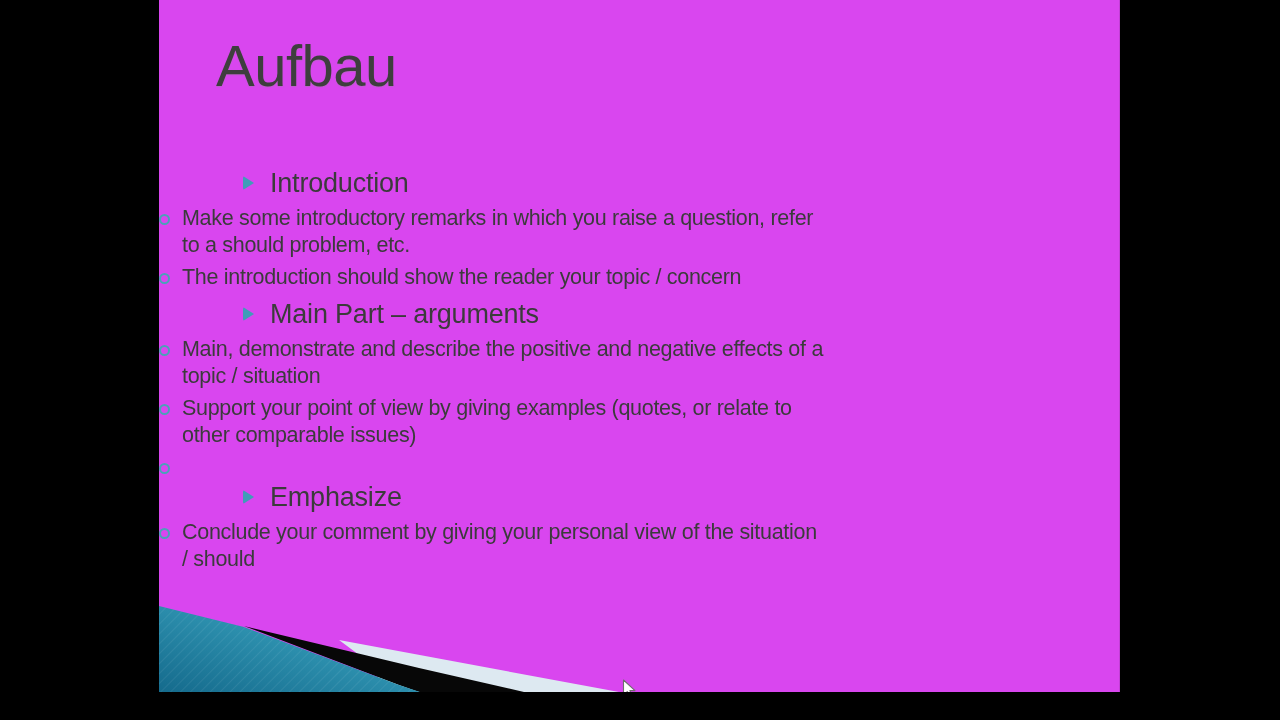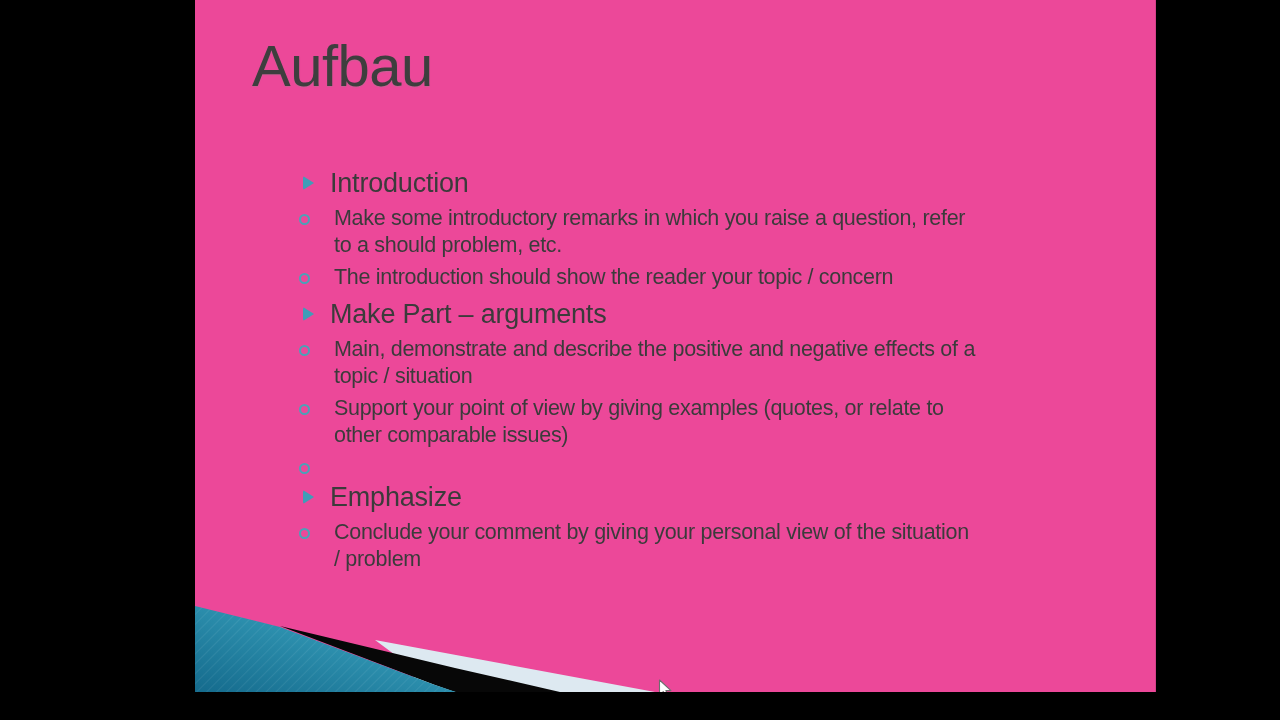--- a/index.html
+++ b/index.html
@@ -6,49 +6,48 @@
   .stage {
     position:relative; width:1280px; height:720px; overflow:hidden;
     background:#000; font-family:"Liberation Sans", sans-serif;
   }
   .letterbox { position:absolute; top:0; bottom:0; background:#000; }
   .letterbox.left  { left:0;  width:159px; }
   .letterbox.right { right:0; width:161px; }
 
   .slide {
     position:absolute; left:159px; top:0; width:960px; height:692px;
-    background:#ec4899; overflow:hidden;
+    background:#d946ef; overflow:hidden;
     border-right:1px solid rgba(0,0,0,0.10);
-    margin-left:36px;
   }
 
   .slide-title {
     position:absolute; left:57px; top:36px; margin:0;
     font-size:58px; font-weight:400; color:#3e3e3e; line-height:1.05;
     letter-spacing:-0.5px;
     text-shadow:0 1px 1px rgba(140,140,140,0.35);
   }
 
   .content { position:absolute; left:0; top:166px; width:950px; }
 
   .item { display:flex; align-items:flex-start; }
   .item .ln { display:block; white-space:nowrap; }
 
-  .l1 { padding-left:108px; margin-top:6px;
+  .l1 { padding-left:84px; margin-top:6px;
         font-size:27px; line-height:34px; color:#3b3b3b; letter-spacing:-0.2px; }
   .l1:first-child { margin-top:0; }
   .tri {
     flex:0 0 auto; width:0; height:0; margin:10px 16px 0 0;
     border-left:11px solid #3f9db8;
     border-top:7px solid transparent; border-bottom:7px solid transparent;
     border-radius:2px;
   }
 
-  .l2 { padding-left:104px; margin-top:5px;
-        font-size:21.5px; line-height:27px; color:#3b3b3b; letter-spacing:-0.3px;gap:12px; }
+  .l2 { margin-top:5px;
+        font-size:21.5px; line-height:27px; color:#3b3b3b; letter-spacing:-0.3px; }
   .circ {
     flex:0 0 auto; width:7px; height:7px; margin:9px 12px 0 0;
     border:2px solid #4aa2b8; border-radius:50%; background:transparent;
   }
 
   .deco { position:absolute; left:0; top:0; pointer-events:none; }
 
   
   .pt-btn {
     position:absolute; width:18px; height:18px; box-sizing:border-box;
@@ -124,21 +123,21 @@
       <div class="item l2">
         <span class="circ"></span>
         <div class="txt">
             <span class="ln">The introduction should show the reader your topic / concern</span>
           </div>
       </div>
 
       <div class="item l1">
         <span class="tri"></span>
         <div class="txt">
-            <span class="ln">Make Part – arguments</span>
+            <span class="ln">Main Part – arguments</span>
           </div>
       </div>
 
       <div class="item l2">
         <span class="circ"></span>
         <div class="txt">
           <span class="ln">Main, demonstrate and describe the positive and negative effects of a</span>
           <span class="ln">topic / situation</span>
         </div>
       </div>
@@ -161,21 +160,21 @@
         <span class="tri"></span>
         <div class="txt">
             <span class="ln">Emphasize</span>
           </div>
       </div>
 
       <div class="item l2">
         <span class="circ"></span>
         <div class="txt">
           <span class="ln">Conclude your comment by giving your personal view of the situation</span>
-          <span class="ln">/ problem</span>
+          <span class="ln">/ should</span>
         </div>
       </div>
 
     </div>
 
     <button class="pt-btn" style="left:3px;  top:697px;">
       <span>◀</span>
     </button>
     <button class="pt-btn" style="left:25px; top:697px;">
       <span>▶</span>

